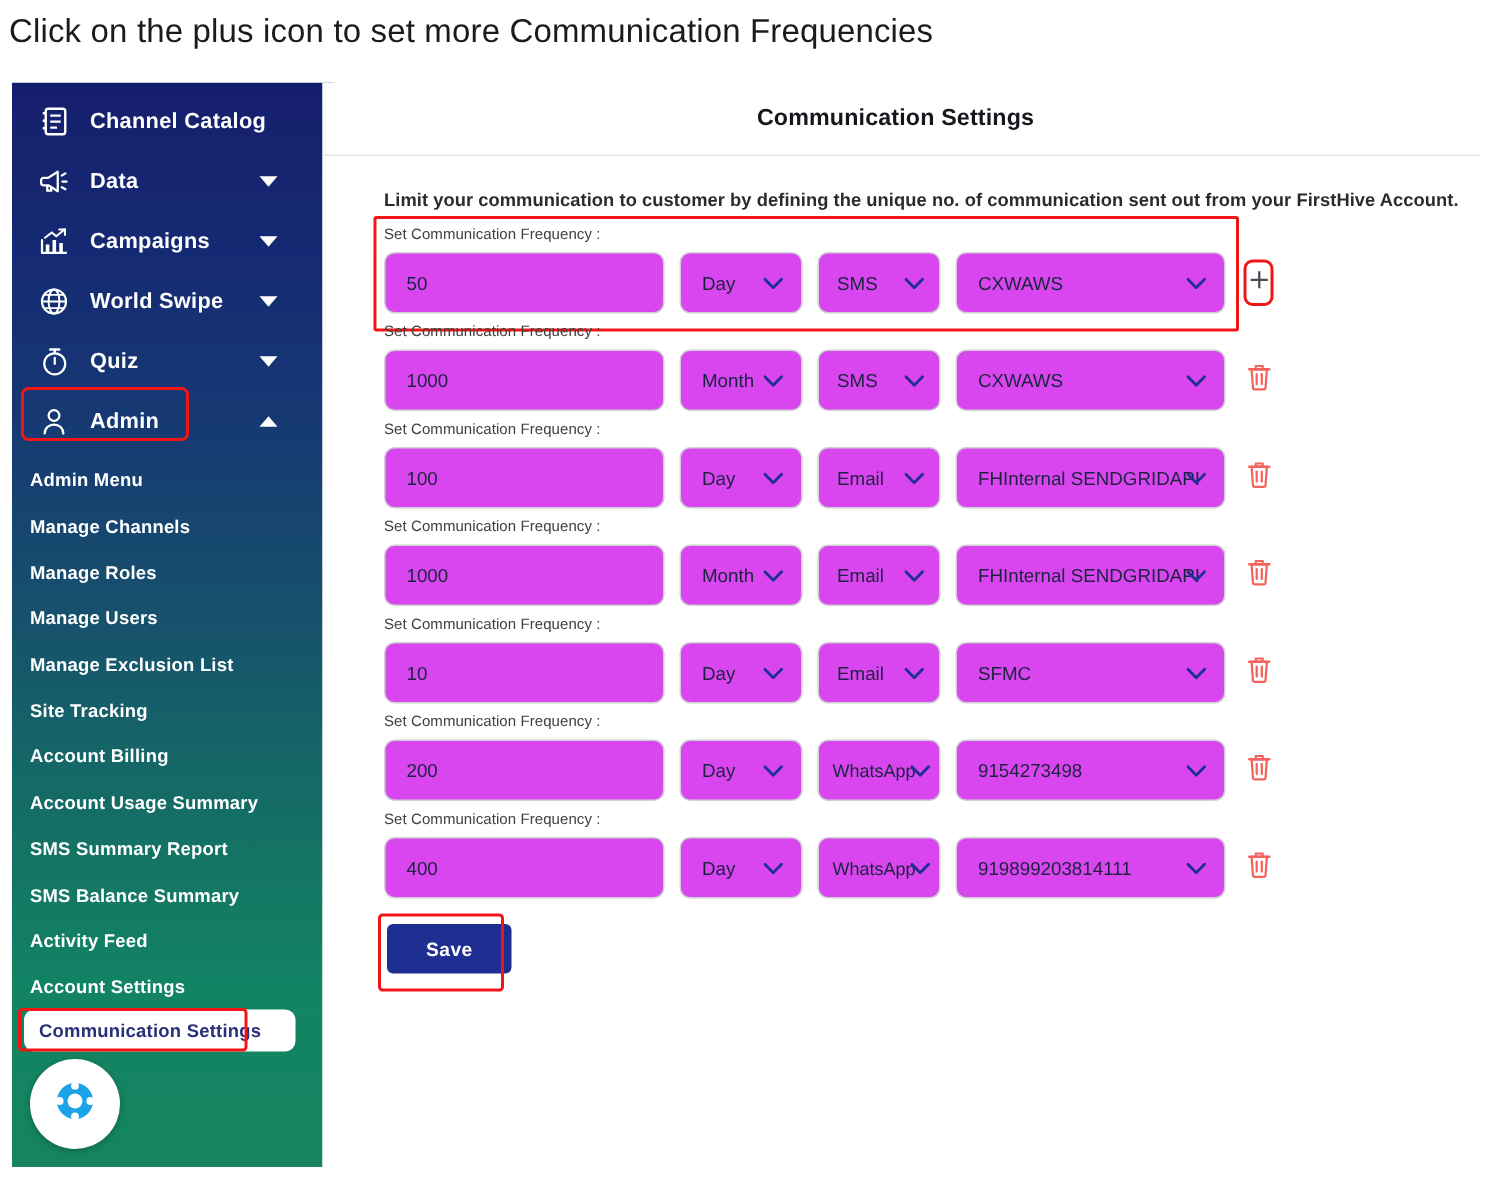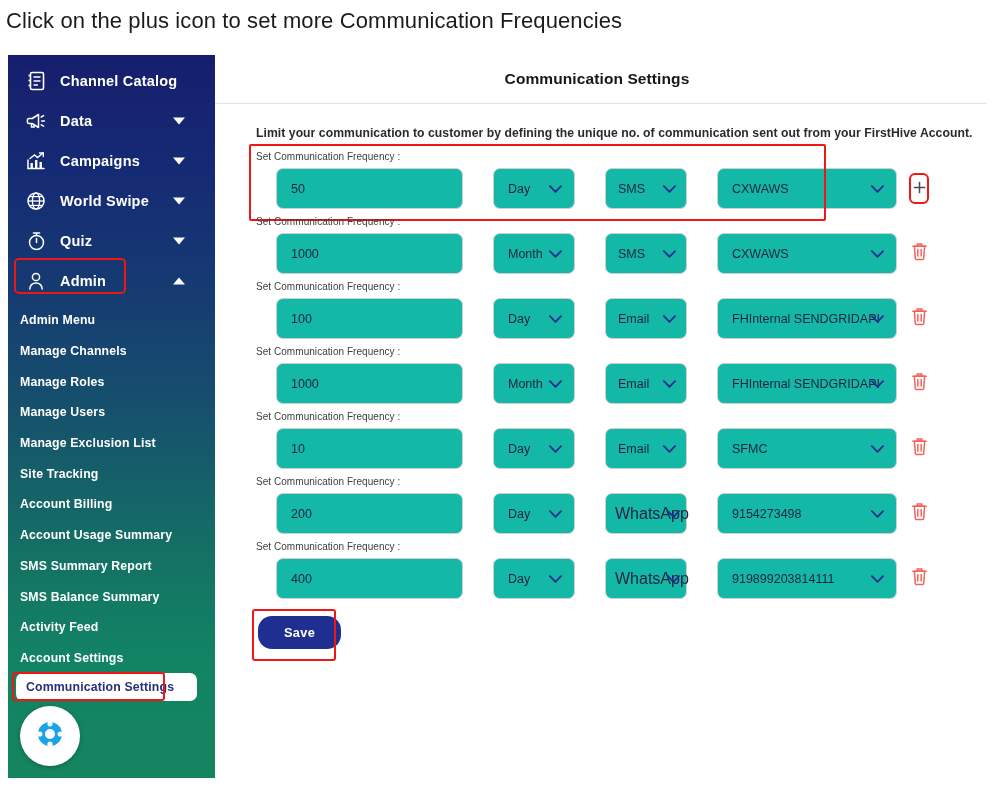--- a/index.html
+++ b/index.html
@@ -143,59 +143,58 @@
   .freq-label {
     font-size: 10px; color: #404040; letter-spacing: .05px;
     margin-bottom: 6px;
   }
   .freq-row { display: flex; align-items: center; }
 
   .fld {
     height: 41px;
     border: 1px solid #cfd0d4;
     border-radius: 7px;
-    background: #14b8a6;
+    background: #d946ef;
     display: flex; align-items: center;
     font-size: 12.5px;
     color: #1c2340;
     position: relative;
     flex: none;
-    margin-left: 20px;
   }
   .fld-num { width: 187px; padding-left: 14px; }
   .fld-period { width: 82px; padding-left: 14px; }
   .fld-channel { width: 82px; padding-left: 12px; }
   .fld-provider { width: 180px; padding-left: 14px; }
   .gap { width: 10px; flex: none; }
 
   .chev {
     position: absolute; right: 12px; top: 50%;
     transform: translateY(-50%);
     width: 13px; height: 8px;
   }
   .chev svg { display: block; }
   .fld-channel .chev { right: 10px; }
-  .fld-channel.wide-text { padding-left: 9px; font-size: 16px; }
+  .fld-channel.wide-text { padding-left: 9px; font-size: 12px; }
   .fld-channel.wide-text .chev { right: 6px; }
 
   .act { width: 38px; display: flex; align-items: center; justify-content: center; flex: none; }
   .plus-wrap {
     width: 20px; height: 31px;
     border: 2px solid #f01616; border-radius: 6px;
     display: flex; align-items: center; justify-content: center;
     margin-left: 6px;
   }
   .trash { margin-left: 6px; }
 
   
   .save-wrap { position: relative; display: inline-block; margin-top: 10px; margin-left: 2px; }
   .save-btn {
     background: #1f2f91; color: #ffffff;
     font-size: 12.8px; font-weight: bold;
-    border: none; border-radius: 14px;
+    border: none; border-radius: 4px;
     padding: 9px 26px;
     letter-spacing: .3px;
     cursor: pointer;
   }
   .save-wrap::after {
     content: "";
     position: absolute; left: -6px; top: -7px;
     width: 80px; height: 48px;
     border: 2px solid #f01616; border-radius: 3px;
     pointer-events: none;

